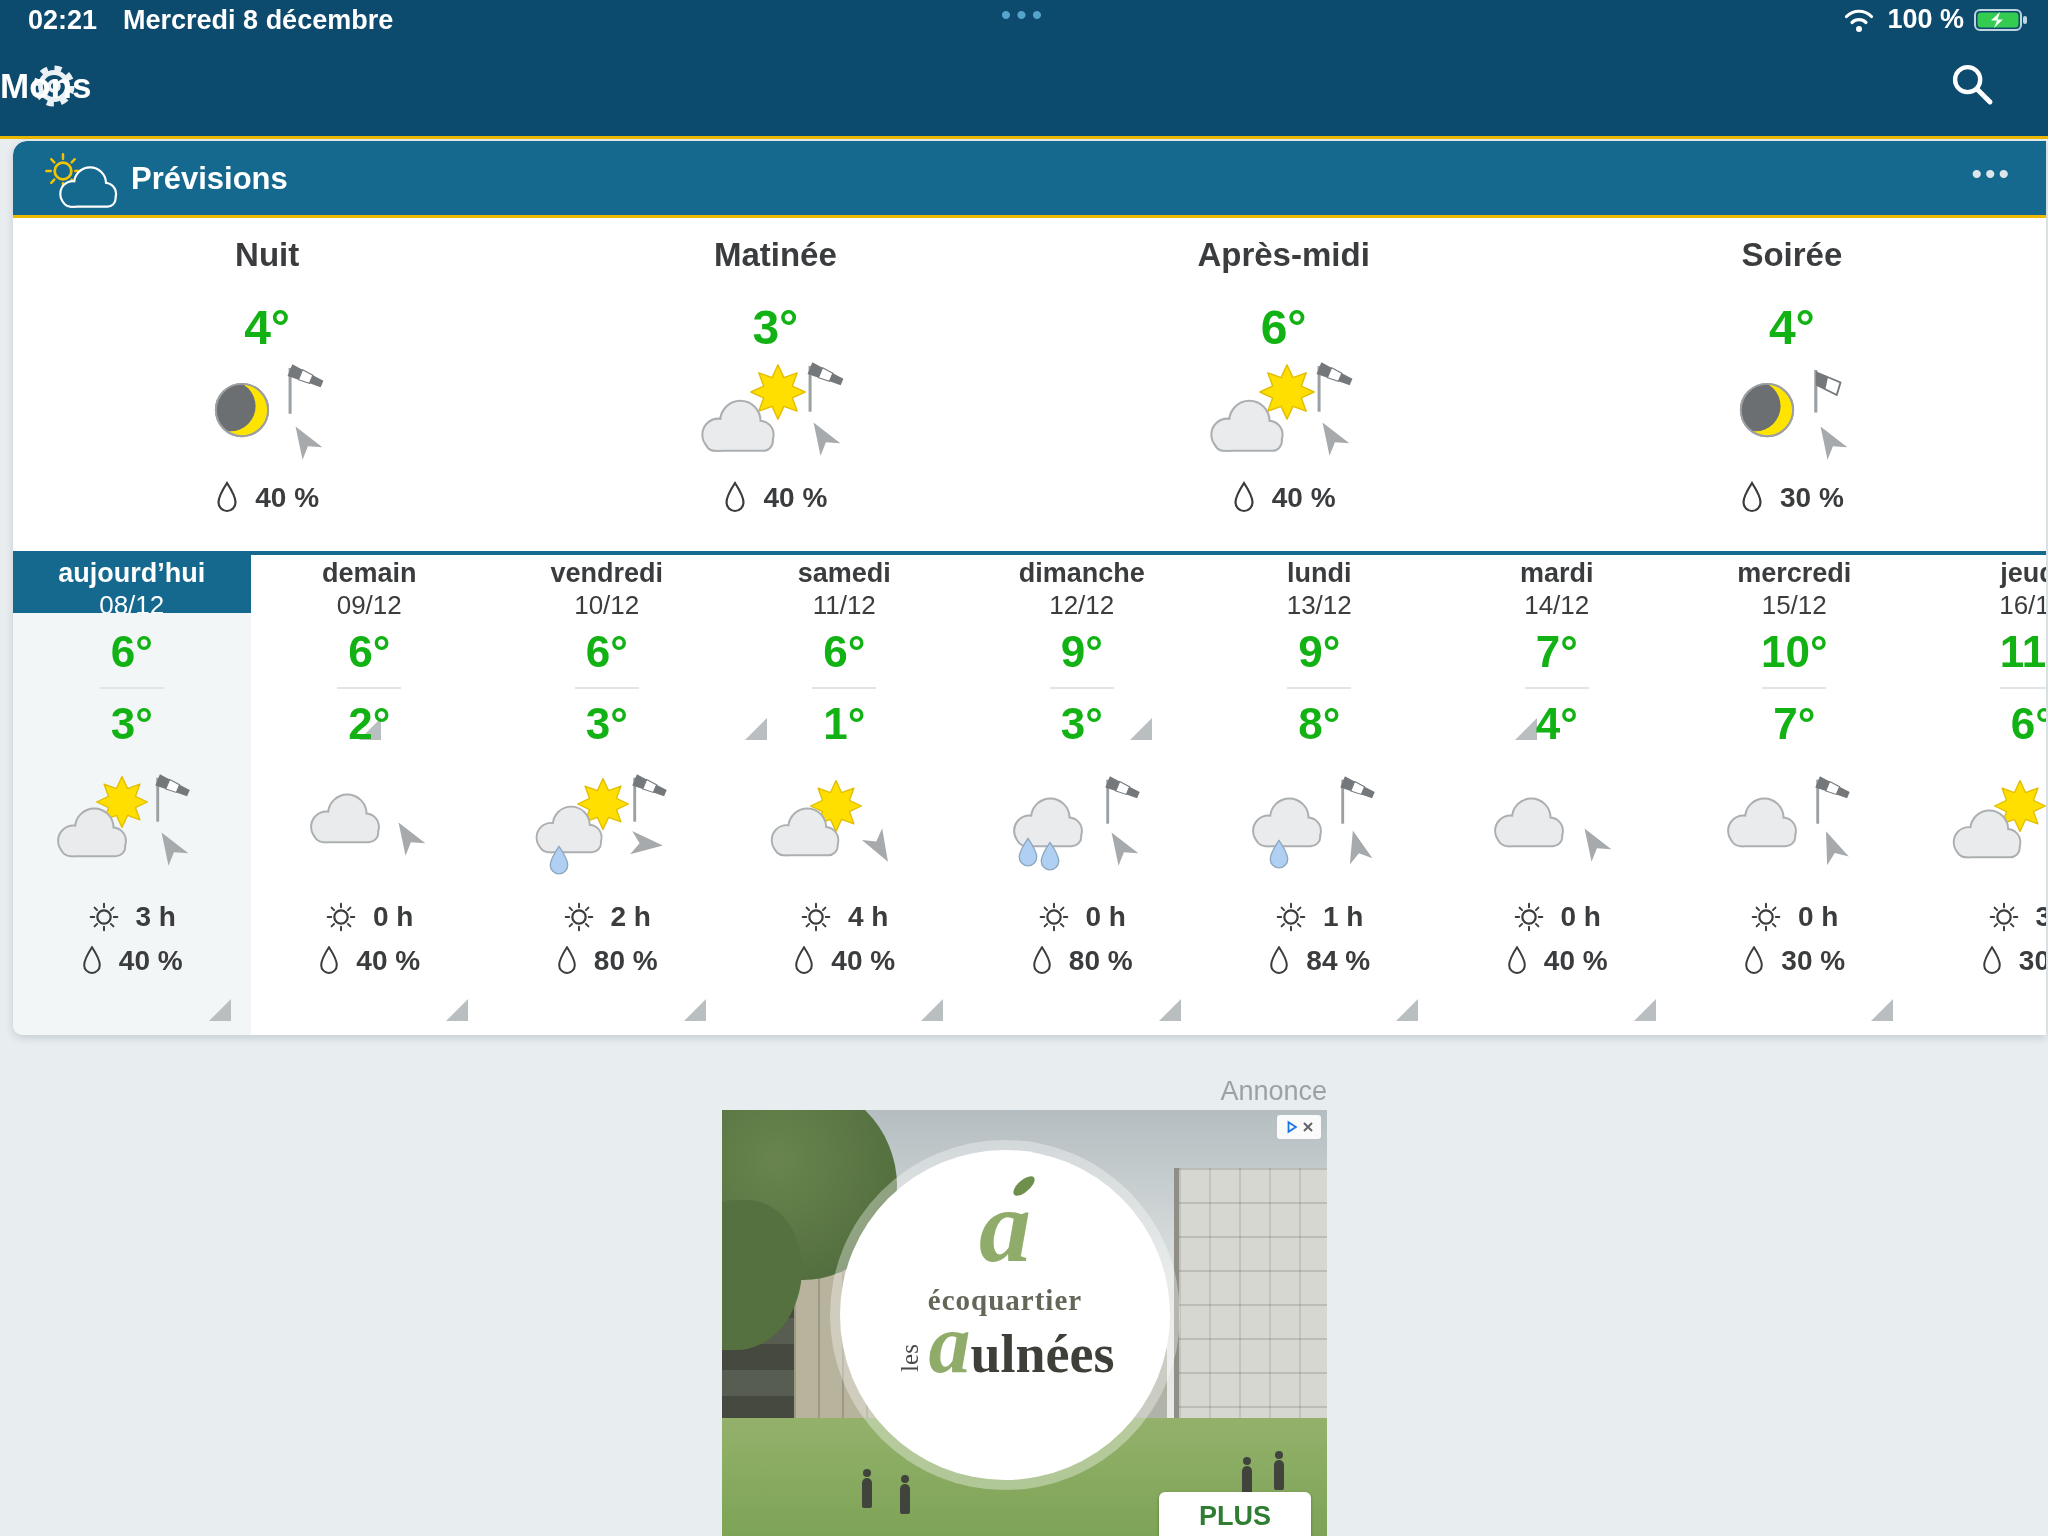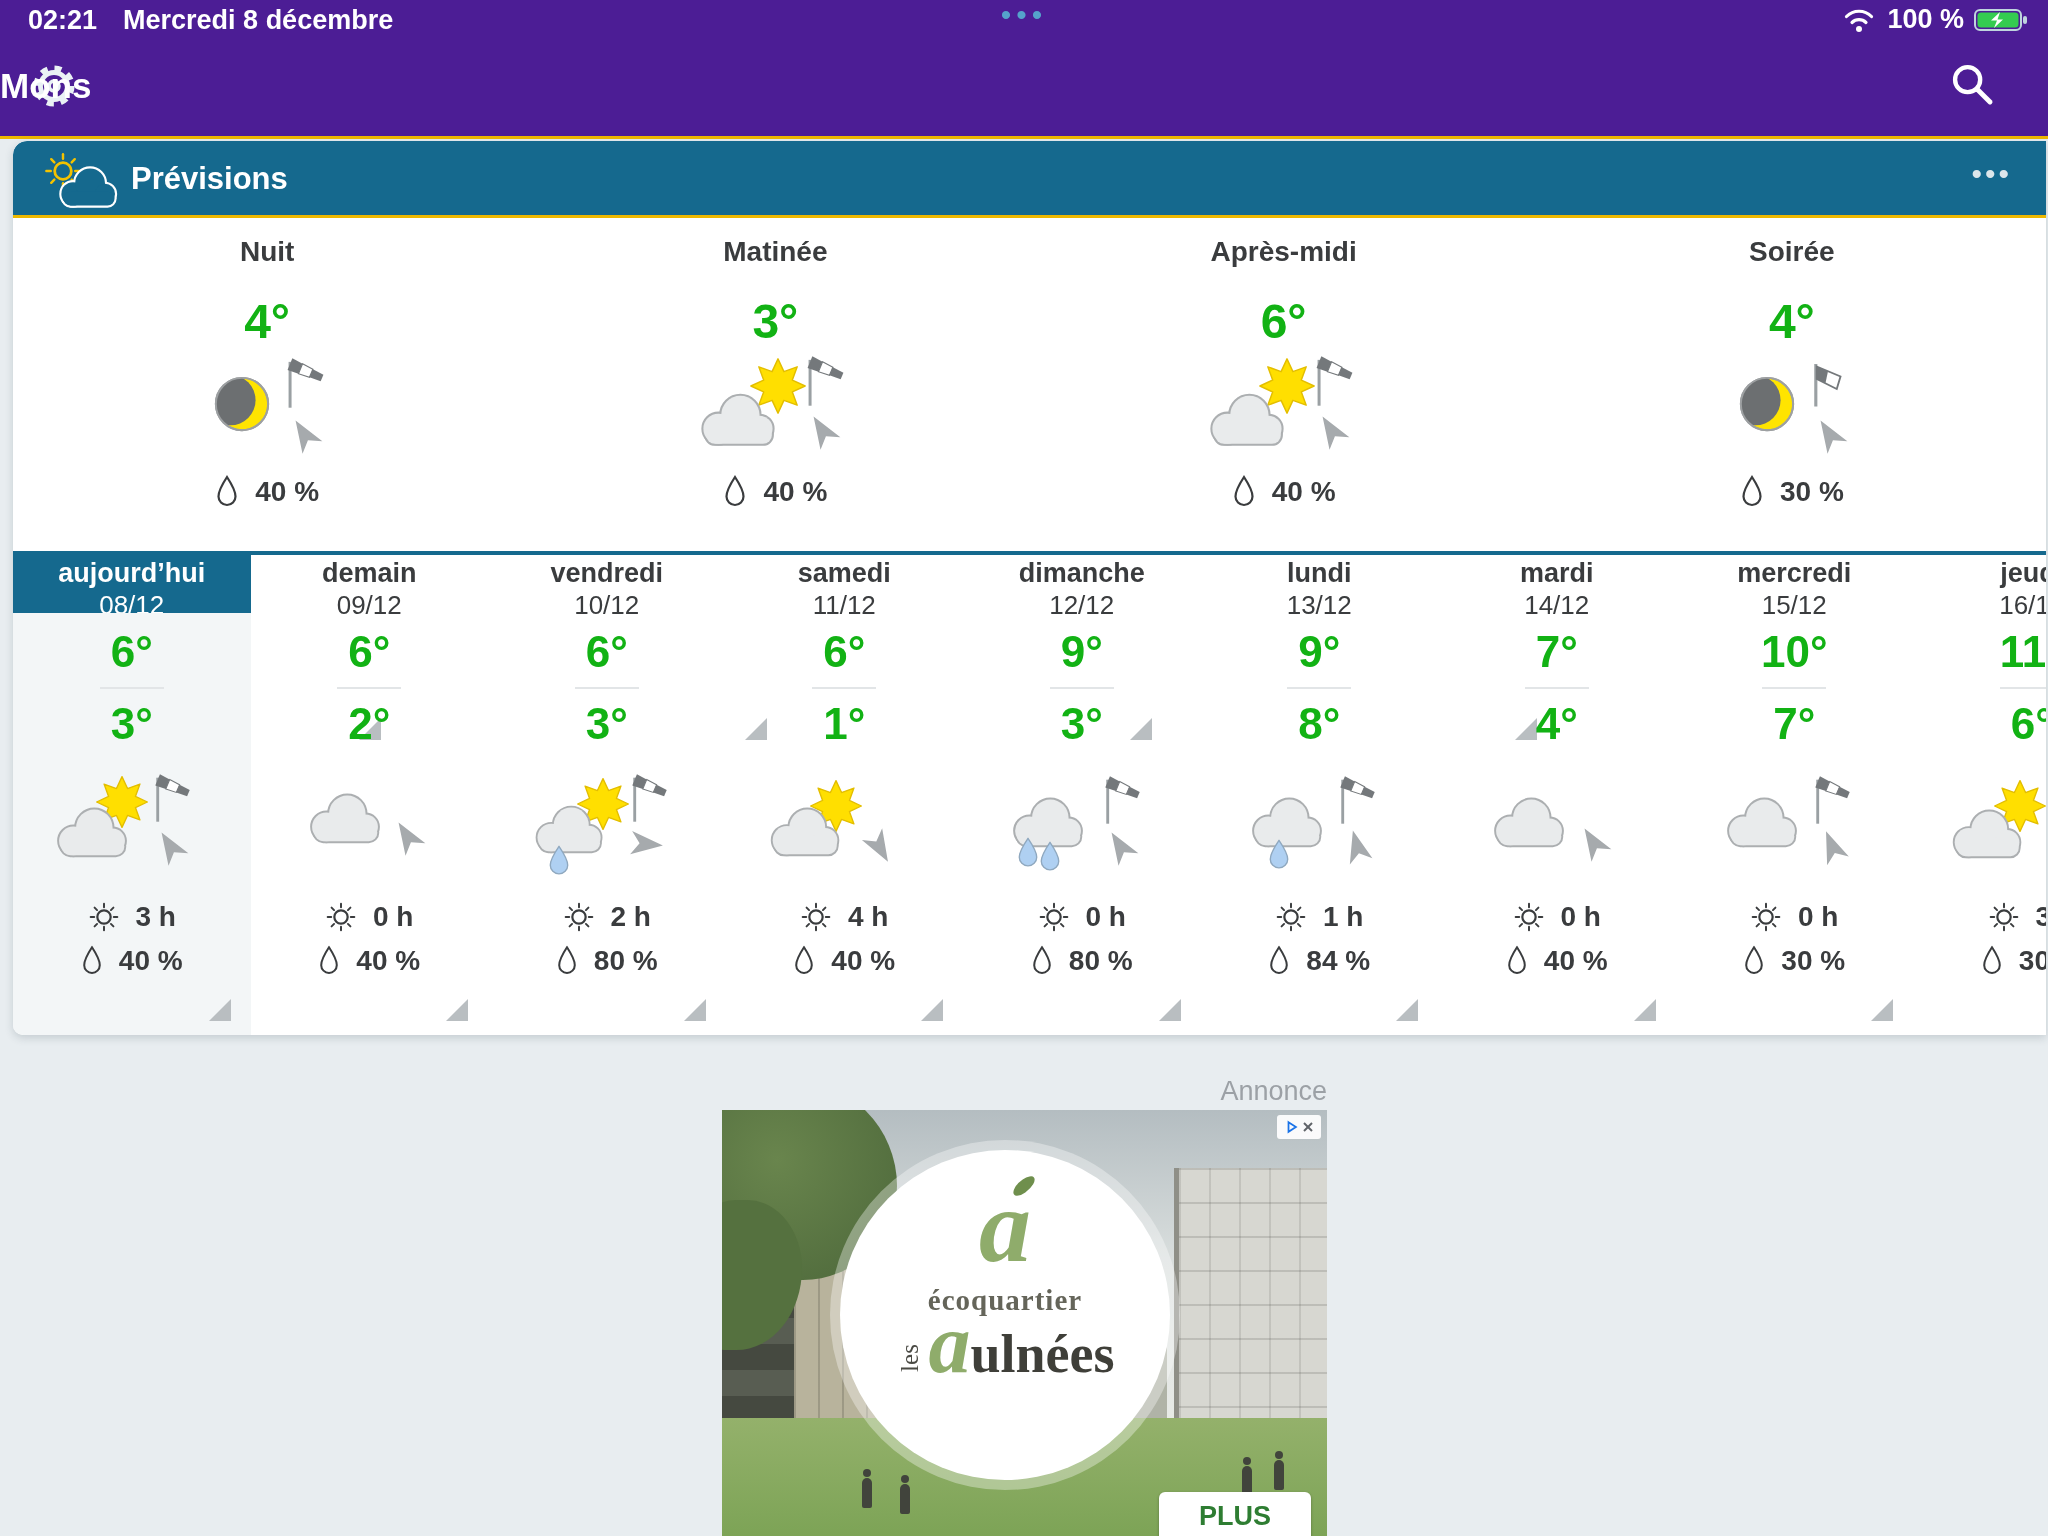--- a/index.html
+++ b/index.html
@@ -1,20 +1,20 @@
 <!DOCTYPE html>
 <html><head>
 <meta charset="utf-8">
 <style>
   html,body{margin:0;padding:0;background:#cfd6da;}
   body{font-family:"Liberation Sans","DejaVu Sans",sans-serif;-webkit-font-smoothing:antialiased;}
   .screen{position:relative;width:2048px;height:1536px;background:#E8EDF0;overflow:hidden;}
 
   
-  .topbar{position:absolute;left:0;top:0;width:2048px;height:136px;background:#4c1d95;border-bottom:3px solid #EDB800;}
+  .topbar{position:absolute;left:0;top:0;width:2048px;height:136px;background:#0c4a6e;border-bottom:3px solid #EDB800;}
   .statusbar{position:absolute;left:0;top:0;width:100%;height:36px;color:#fff;}
   .status-left{position:absolute;left:28px;top:5px;display:flex;gap:26px;font-size:27px;font-weight:700;}
   .status-dots{position:absolute;left:0;top:0;width:100%;text-align:center;color:#55A2CB;font-size:30px;letter-spacing:5px;line-height:30px;}
   .status-right{position:absolute;right:18px;top:4px;display:flex;align-items:center;gap:10px;font-size:27px;font-weight:700;}
   .navrow{position:absolute;left:0;top:36px;width:100%;height:100px;}
   .nav-title{position:absolute;left:0;top:0;width:100%;text-align:left;line-height:100px;color:#fff;font-size:35px;font-weight:700;}
   .gear-btn{position:absolute;left:28px;top:24px;width:52px;height:52px;cursor:pointer;}
   .search-btn{position:absolute;right:52px;top:24px;width:48px;height:48px;cursor:pointer;}
 
   
@@ -22,21 +22,21 @@
         border-radius:14px 0 0 10px;box-shadow:0 3px 8px rgba(40,60,70,.18);overflow:hidden;}
   .chead{position:relative;height:74px;background:#15698E;border-bottom:3px solid #EDB800;border-radius:14px 0 0 0;}
   .chead-title{position:absolute;left:118px;top:0;line-height:76px;color:#fff;font-size:31px;font-weight:700;}
   .chead-ic{position:absolute;left:30px;top:8px;width:90px;height:60px;}
   .chead-ic svg{position:absolute;}
   .chead-menu{position:absolute;right:34px;top:0;line-height:66px;color:#DCE6EB;font-size:30px;letter-spacing:3px;cursor:pointer;}
 
   
   .hourly{position:relative;height:333px;display:grid;grid-template-columns:repeat(4,1fr);}
   .hcol{position:relative;text-align:center;}
-  .h-label{margin-top:18px;font-size:28px;font-weight:700;color:#3A3C3E;}
+  .h-label{margin-top:18px;font-size:33px;font-weight:700;color:#3A3C3E;}
   .h-temp{margin-top:26px;font-size:48px;font-weight:700;color:#12B214;}
   .ic{position:relative;width:160px;height:116px;margin:4px auto 0;}
   .ic svg{position:absolute;}
   .wrow{display:flex;justify-content:center;align-items:center;gap:16px;color:#3A3C3E;font-size:28px;font-weight:700;}
   .h-precip{margin-top:6px;}
   .exp{position:absolute;width:0;height:0;border-left:22px solid transparent;border-bottom:22px solid #B9BEC1;cursor:pointer;}
   .hexp1{left:346px;top:500px;} .hexp2{left:732px;top:500px;} .hexp3{left:1117px;top:500px;} .hexp4{left:1502px;top:500px;}
 
   
   .tabs{position:relative;height:62px;display:grid;grid-template-columns:repeat(9,237.5px);}

